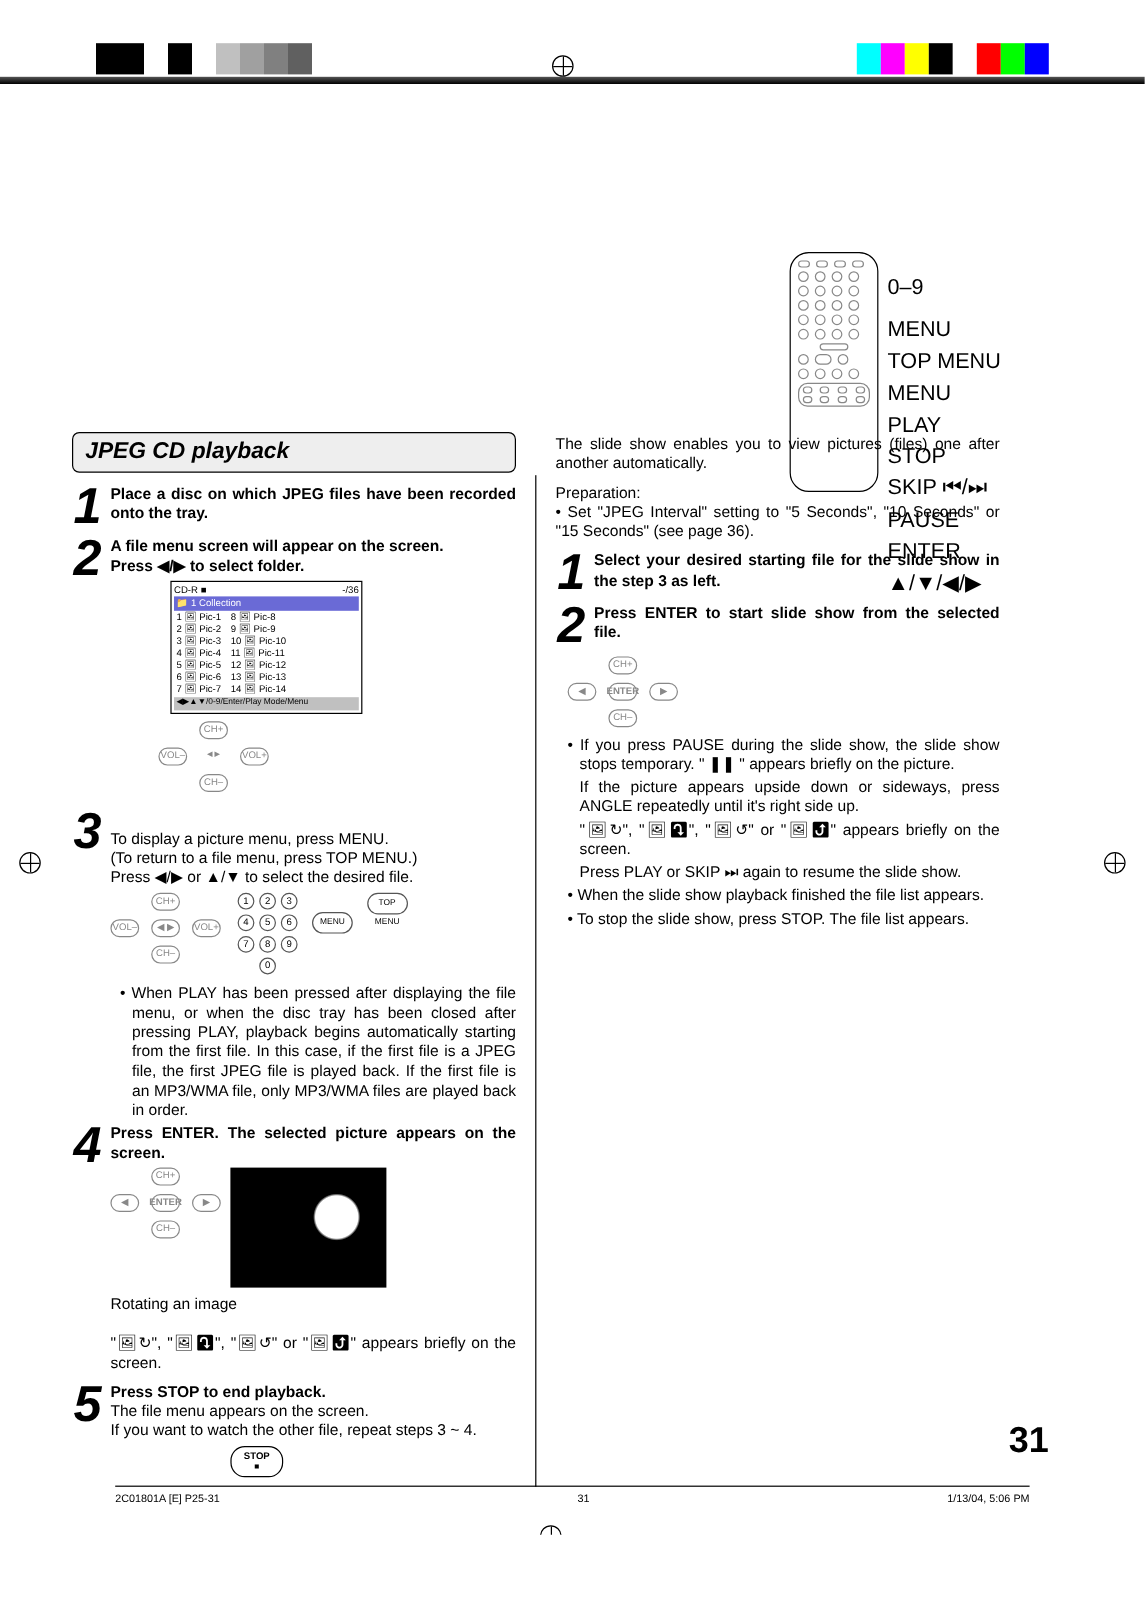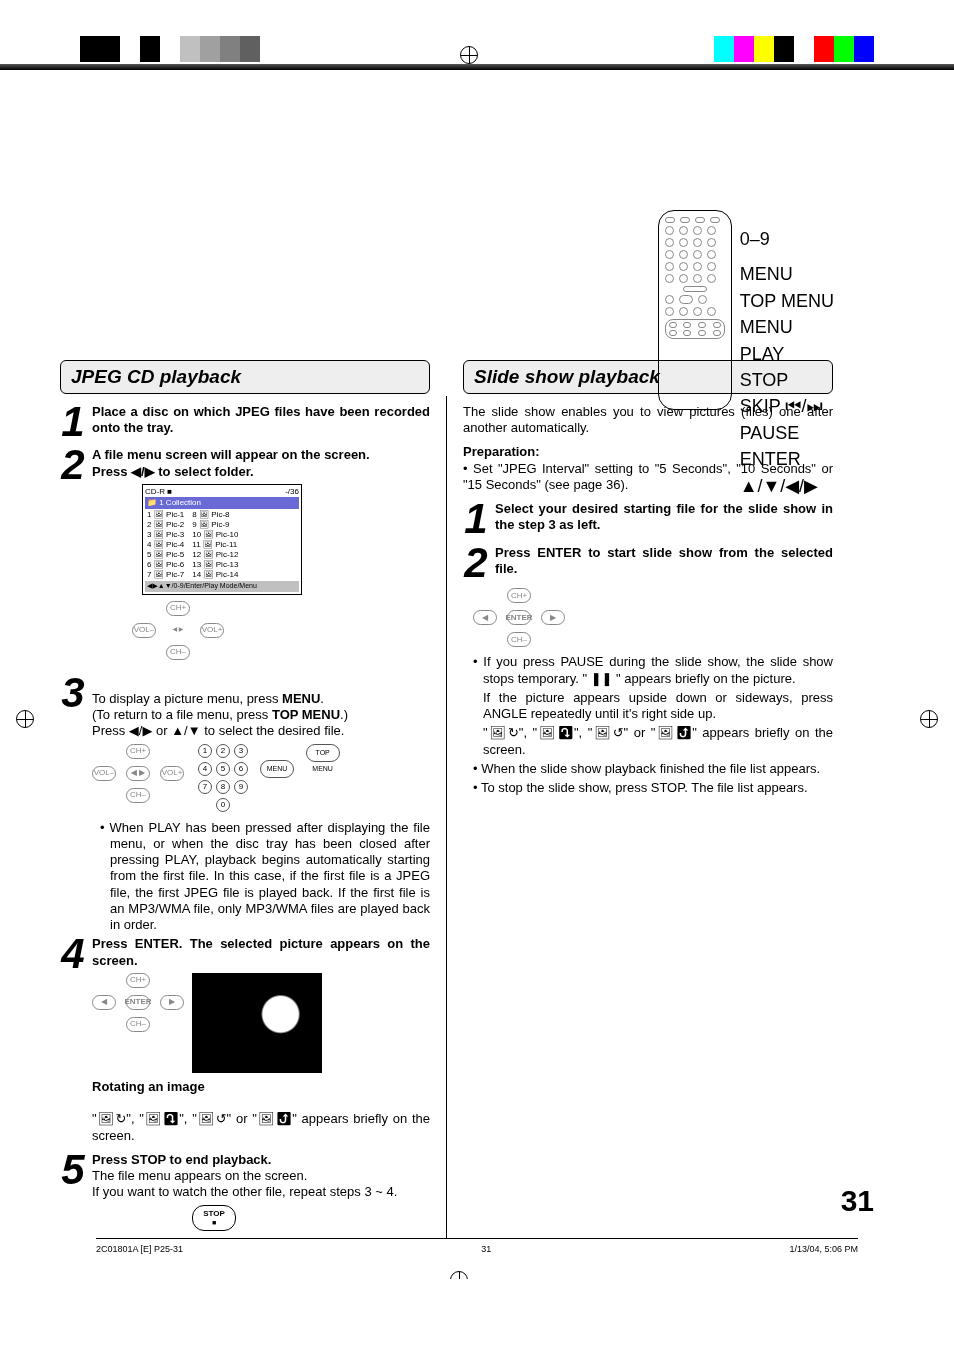--- a/index.html
+++ b/index.html
@@ -51,21 +51,21 @@
   .numpad .nrow .nb { width:14px; height:14px; border:1px solid #555; border-radius:7px; display:flex; align-items:center; justify-content:center; }
   .menubtn { display:inline-block; border:1px solid #555; border-radius:10px; width:34px; height:18px; font-size:7px; text-align:center; line-height:16px; margin:0 4px; }
   .img-ph { width:130px; height:100px; background:#000; display:inline-block; vertical-align:top; margin-left:8px; position:relative; }
   .img-ph::after { content:""; position:absolute; inset:6px; background:radial-gradient(circle at 70% 40%, #fff 0 18%, #000 20%); }
   .stop-btn { border:1.3px solid #000; border-radius:12px; padding:3px 6px; width:44px; text-align:center; font-size:8px; font-weight:bold; margin:4px auto 0 100px; }
   .stop-btn::after{content:"■"; display:block; font-size:7px;}
   .col-divider { width:1px; background:#000; margin-top:36px; }
   .page-num { font-size:30px; font-weight:bold; position:absolute; right:80px; bottom:60px; }
   .footer-line { position:absolute; bottom:40px; left:96px; right:96px; border-top:0.5px solid #000; }
   .footer-meta { position:absolute; bottom:24px; left:96px; right:96px; display:flex; justify-content:space-between; font-size:9px; color:#000;gap:32px; }
-  b { font-weight:bold; }
+  b { font-weight:normal; }
   .col .para { margin:2px 0 8px 0; text-align:justify; }
   .small-nav { font-size:8px; }
 </style>
 </head>
 <body>
 
 <div class="top-bar">
   <div class="colorbars left">
     <div class="cb" style="background:#000"></div>
       <div class="cb" style="background:#000"></div>
@@ -308,21 +308,20 @@
           <span>The file menu appears on the screen.</span><br>
           <span>If you want to watch the other file, repeat steps 3 ~ 4.</span>
           <div class="stop-btn">STOP</div>
         </div>
       </div>
     </div>
 
     <div class="col-divider"></div>
 
     <div class="col">
-      <div class="col-title-box">Slide show playback</div>
       <p class="para">The slide show enables you to view pictures (files) one after another automatically.</p>
       <p class="para">
         <b>Preparation:</b><br>
         <span>• Set "JPEG Interval" setting to "5 Seconds", "10 Seconds" or "15 Seconds" (see page 36).</span>
       </p>
 
       <div class="step">
         <div class="step-num">1</div>
         <div class="step-body step-head">Select your desired starting file for the slide show in the step 3 as left.</div>
       </div>
@@ -337,20 +336,21 @@
         <div class="cir" style="top:22px;left:0;">◀</div>
         <div class="cir" style="top:22px;left:34px;font-weight:bold;">ENTER</div>
         <div class="cir" style="top:22px;left:68px;">▶</div>
         <div class="cir" style="top:44px;left:34px;">CH–</div>
       </div>
 
       <div class="bullets" style="margin-left:10px;">
         <p>• If you press PAUSE during the slide show, the slide show stops temporary. " ❚❚ " appears briefly on the picture.</p>
         <p style="padding-left:10px;text-indent:0;">If the picture appears upside down or sideways, press ANGLE repeatedly until it's right side up.</p>
         <p style="padding-left:10px;text-indent:0;">"🖼↻", "🖼⤵", "🖼↺" or "🖼⤴" appears briefly on the screen.</p>
+        <p style="padding-left:10px;text-indent:0;">Press PLAY or SKIP ⏭ again to resume the slide show.</p>
         <p>• When the slide show playback finished the file list appears.</p>
         <p>• To stop the slide show, press STOP. The file list appears.</p>
       </div>
     </div>
   </div>
 
   <div class="page-num">31</div>
 
   <div class="footer-line"></div>
   <div class="footer-meta">

